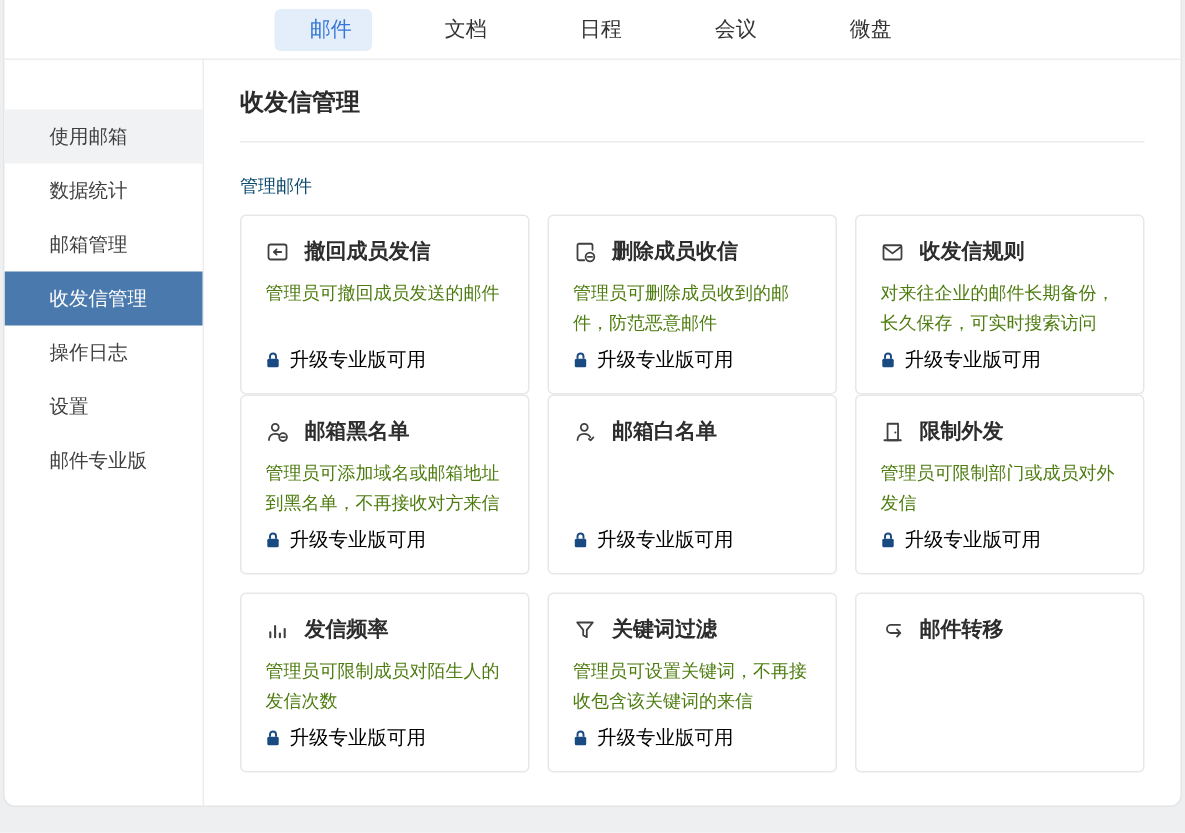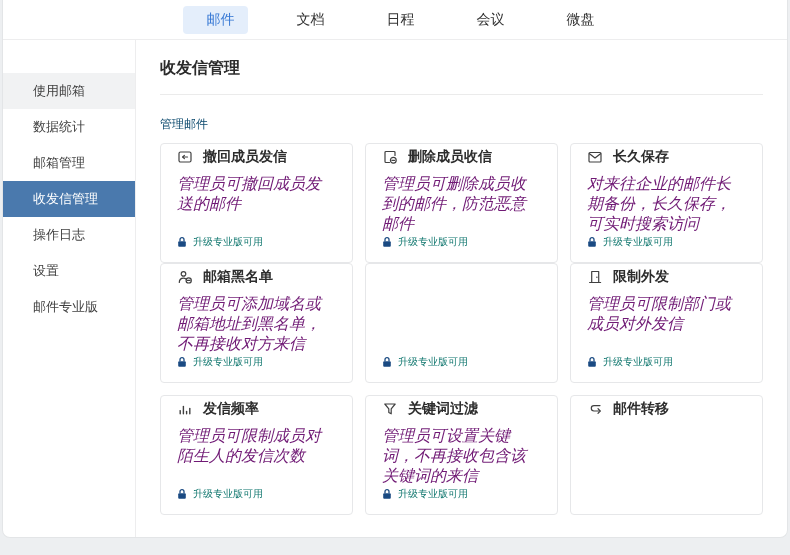--- a/index.html
+++ b/index.html
@@ -15,29 +15,29 @@
   .body { display:flex; height:497px; }
   .sidebar { width:133px; border-right:1px solid #ededee; padding-top:5px; flex:none; }
   .side-item { height:36px; line-height:36px; padding-left:30px; font-size:13px; color:#3f3f3f; cursor:pointer; }
   .side-item.hovered { background:#f1f2f3;margin-top:28px; }
   .side-item.selected { background:#4a79ad; color:#fff; }
   
   .main { flex:1; padding:18px 24px 0; overflow:hidden; }
   .page-title { font-size:16px; font-weight:700; color:#2b2b2b; padding-bottom:15px; border-bottom:1px solid #ebebeb; }
   .section-label { margin-top:21px; margin-bottom:10px; font-size:12px; color:#0c4a6e; }
   .grid { display:grid; grid-template-columns:repeat(3,1fr); gap:12px; }
-  .card { border:1px solid #e6e7e9; border-radius:4px; padding:4px 16px 13px; height:120px;
+  .card { border:1px solid #e6e7e9; border-radius:4px; padding:15px 16px 13px; height:120px;
           display:flex; flex-direction:column; background:#fff; }
   .card-head { display:flex; align-items:center; gap:10px; }
   .cicon { width:16px; height:16px; flex:none; display:inline-flex; }
   .cicon svg { width:16px; height:16px; }
   .ctitle { font-size:14px; font-weight:700; color:#2d2d2d; }
-  .cdesc { margin-top:8px; font-size:16px; color:#701a75; line-height:20px;font-style:italic; }
-  .cfoot { margin-top:auto; display:flex; align-items:center; gap:6px; font-size:10px; font-weight:500;
-           color:#0f766e; cursor:pointer; }
+  .cdesc { margin-top:8px; font-size:12px; color:#4d7c0f; line-height:20px; }
+  .cfoot { margin-top:auto; display:flex; align-items:center; gap:6px; font-size:13px; font-weight:500;
+           color:#000000; cursor:pointer; }
   .lock { display:inline-flex; width:10px; height:12px; }
 </style>
 </head>
 <body>
 
 <div class="panel">
 
   <div class="topnav">
     <div class="tab active">邮件</div>
     <div class="tab">文档</div>
@@ -111,21 +111,21 @@
         </div>
 
         <div class="card">
           <div class="card-head">
             <span class="cicon">
               <svg viewBox="0 0 16 16" fill="none" stroke="#404040" stroke-width="1.2" stroke-linecap="round" stroke-linejoin="round">
                   <rect x="2" y="3.5" width="12" height="9.5" rx="1"></rect>
                   <path d="M2.5 4.7 8 8.9l5.5-4.2"></path>
                 </svg>
             </span>
-            <span class="ctitle">长久保存</span>
+            <span class="ctitle">收发信规则</span>
           </div>
           <div class="cdesc">对来往企业的邮件长期备份，长久保存，可实时搜索访问</div>
           <div class="cfoot">
             <span class="lock">
               <svg viewBox="0 0 10 12">
                   <path d="M3 5.2V3.6a2 2 0 0 1 4 0v1.6" stroke="#1a4a82" stroke-width="1.3" fill="none"></path>
                   <rect x="1.2" y="5.2" width="7.6" height="5.6" rx="1" fill="#1a4a82"></rect>
                 </svg>
             </span>
             <span>升级专业版可用</span>
@@ -153,20 +153,30 @@
               <svg viewBox="0 0 10 12">
                   <path d="M3 5.2V3.6a2 2 0 0 1 4 0v1.6" stroke="#1a4a82" stroke-width="1.3" fill="none"></path>
                   <rect x="1.2" y="5.2" width="7.6" height="5.6" rx="1" fill="#1a4a82"></rect>
                 </svg>
             </span>
             <span>升级专业版可用</span>
           </div>
         </div>
 
         <div class="card">
+          <div class="card-head">
+            <span class="cicon">
+              <svg viewBox="0 0 16 16" fill="none" stroke="#404040" stroke-width="1.2" stroke-linecap="round" stroke-linejoin="round">
+                  <circle cx="7.5" cy="4.9" r="2.3"></circle>
+                  <path d="M3 13.4c0-2.7 2-4.2 4.5-4.2 1.8 0 3.3.8 4 2.2"></path>
+                  <path d="M10.6 12.6l1.1 1 1.9-2"></path>
+                </svg>
+            </span>
+            <span class="ctitle">邮箱白名单</span>
+          </div>
           <div class="cfoot">
             <span class="lock">
               <svg viewBox="0 0 10 12">
                   <path d="M3 5.2V3.6a2 2 0 0 1 4 0v1.6" stroke="#1a4a82" stroke-width="1.3" fill="none"></path>
                   <rect x="1.2" y="5.2" width="7.6" height="5.6" rx="1" fill="#1a4a82"></rect>
                 </svg>
             </span>
             <span>升级专业版可用</span>
           </div>
         </div>

